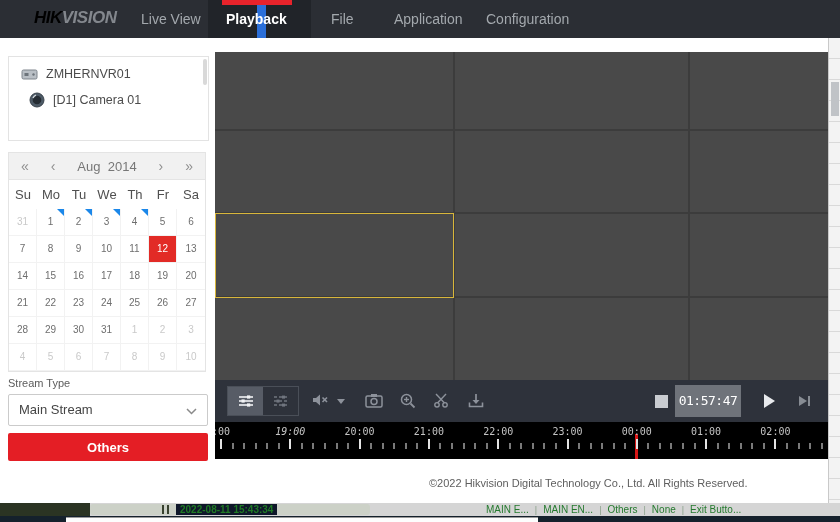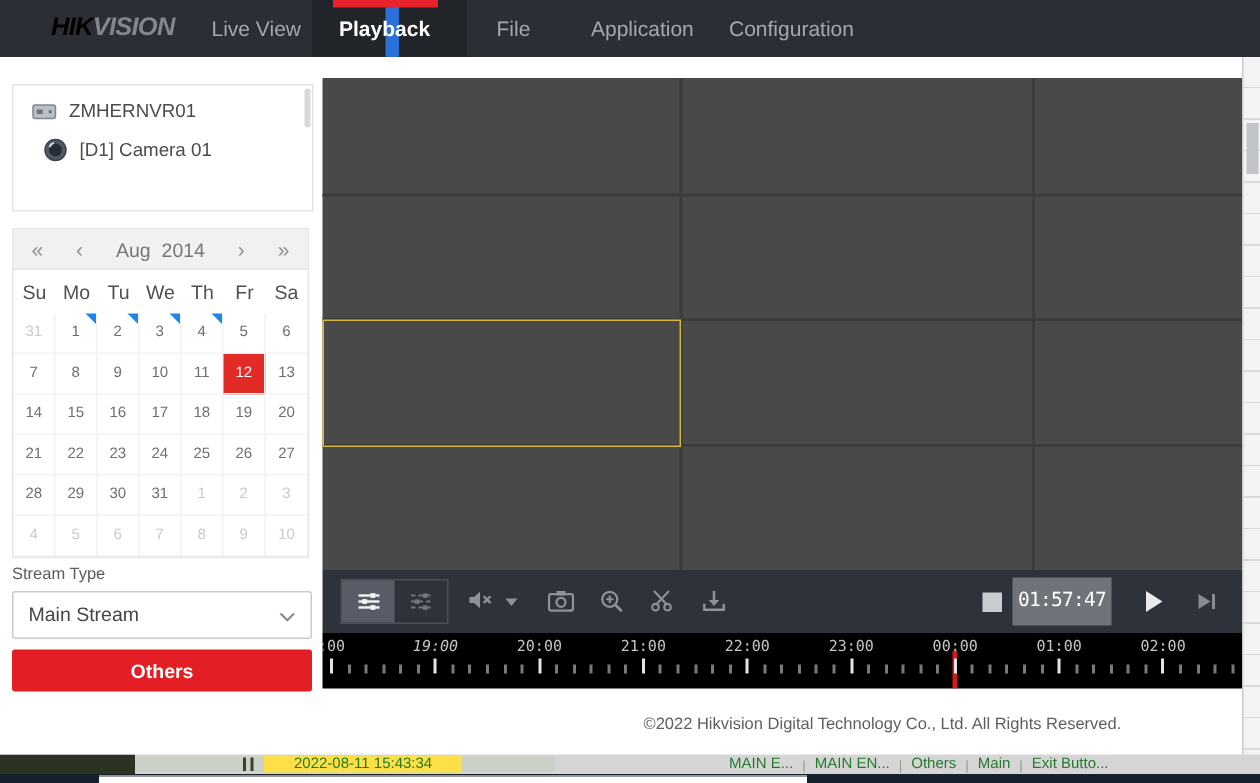--- a/index.html
+++ b/index.html
@@ -68,21 +68,21 @@
   .copyright { position:absolute; left:429px; top:477px; font-size:11px; color:#5e5e5e; white-space:nowrap; }
   
   .right-strip { position:absolute; left:828px; top:38px; width:12px; height:465px; background:repeating-linear-gradient(to bottom,#f3f3f3 0px,#f3f3f3 20px,#d9d9d9 20px,#d9d9d9 21px); border-left:1px solid #c9c9c9; }
   .right-thumb { position:absolute; left:2px; top:44px; width:8px; height:34px; background:#c0c3c7; }
   
   .bottom-strip { position:absolute; left:0; top:503px; width:840px; height:13px; background:#d5d5d5; overflow:hidden; }
   .bw-darkleft { position:absolute; left:0; top:0; width:90px; height:13px; background:#2b3423; }
   .bw-bar { position:absolute; left:90px; top:1px; width:280px; height:11px; background:#ccd1c7; border-radius:3px; }
   .bw-handle { position:absolute; left:162px; top:2px; width:2px; height:9px; background:#39422f; }
   .bw-handle2 { position:absolute; left:167px; top:2px; width:2px; height:9px; background:#39422f; }
-  .bw-timestamp { position:absolute; left:176px; top:1px; height:11px; line-height:11px; font-size:10px; font-weight:normal; color:#1f7a24; background:#fde047; padding:0 20px; white-space:nowrap; }
+  .bw-timestamp { position:absolute; left:176px; top:1px; height:11px; line-height:11px; font-size:10px; font-weight:bold; color:#1f7a24; background:#0f172a; padding:0 4px; white-space:nowrap; }
   .bw-items { position:absolute; left:480px; top:1px; height:11px; display:flex; align-items:center; white-space:nowrap; }
   .bw-item { font-size:10px; color:#257a2e; padding:0 6px; }
   .bw-sep { color:#8aa08a; font-size:9px; }
   .bottom-bar { position:absolute; left:0; top:516px; width:840px; height:6px; background:#15212c; }
   .bottom-white { position:absolute; left:66px; top:517px; width:472px; height:5px; background:#fdfdfd; border-top:1px solid #9a9a9a; }
 </style>
 </head>
 <body>
 
 <div class="page">
@@ -340,21 +340,21 @@
     <div class="bw-handle"></div>
     <div class="bw-handle2"></div>
     <div class="bw-timestamp">2022-08-11 15:43:34</div>
     <div class="bw-items" id="bw-items">
         <span class="bw-item">MAIN E...</span>
         <span class="bw-sep">|</span>
         <span class="bw-item">MAIN EN...</span>
         <span class="bw-sep">|</span>
         <span class="bw-item">Others</span>
         <span class="bw-sep">|</span>
-        <span class="bw-item">Main</span>
+        <span class="bw-item">None</span>
         <span class="bw-sep">|</span>
         <span class="bw-item">Exit Butto...</span>
       </div>
   </div>
   <div class="bottom-bar"></div>
   <div class="bottom-white"></div>
 
 </div>
 
 </body></html>

